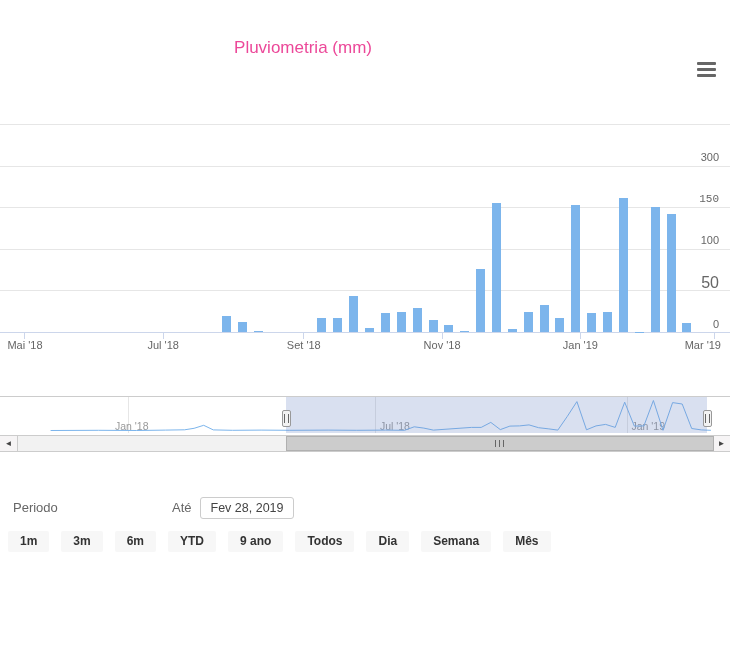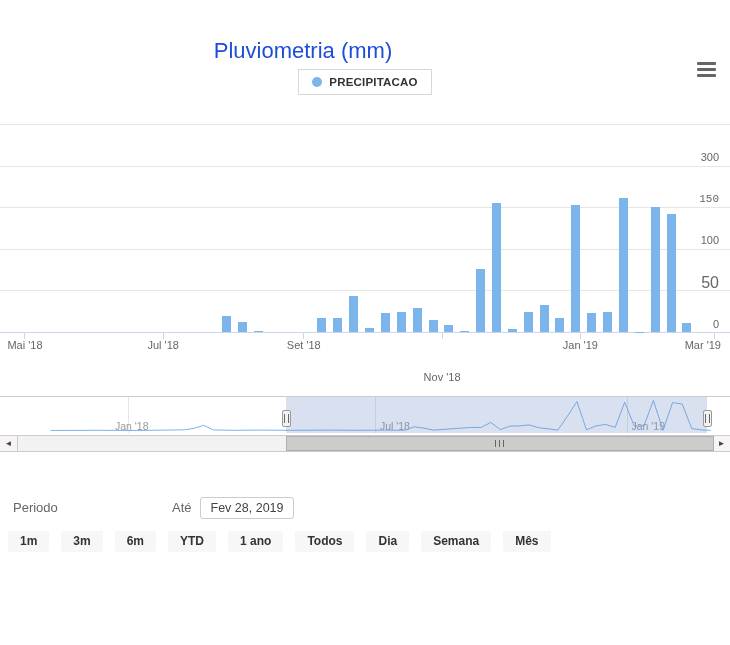--- a/index.html
+++ b/index.html
@@ -1,19 +1,19 @@
 <!DOCTYPE html>
 <html><head>
 <meta charset="utf-8">
 <style>
   html,body{margin:0;padding:0;background:#fff;}
   .stage{position:relative;width:730px;height:645px;background:#ffffff;overflow:hidden;
          font-family:"Liberation Sans",sans-serif;}
   .abs{position:absolute;}
-  .chart-title{top:38px;left:0;width:606px;text-align:center;font-size:22px;color:#1d4ed8;}
+  .chart-title{top:38px;left:0;width:606px;text-align:center;font-size:17px;color:#ec4899;}
   .legend-row{top:69px;left:0;width:730px;display:flex;justify-content:center;}
   .legend-box{display:inline-flex;align-items:center;gap:7px;border:1px solid #d8d8d8;
               background:#fff;padding:6px 13px;cursor:pointer;}
   .legend-marker{width:10px;height:10px;border-radius:50%;background:#7cb5ec;}
   .legend-label{font-size:11.5px;font-weight:bold;color:#333333;letter-spacing:.2px;}
   .export-btn{top:62px;left:697px;width:19px;height:15px;display:flex;flex-direction:column;
               justify-content:space-between;cursor:pointer;}
   .export-btn span{display:block;height:3px;border-radius:1px;background:#666666;}
   .plot{top:0;left:0;width:730px;height:400px;}
   .nav-wrap{top:0;left:0;width:730px;height:460px;}
@@ -34,26 +34,20 @@
              font-family:"Liberation Sans",sans-serif;font-size:12px;font-weight:600;color:#333333;
              cursor:pointer;line-height:21px;}
 </style>
 </head>
 <body>
 
 <div class="stage" id="stage">
 
   <div class="abs chart-title">Pluviometria (mm)</div>
 
-  <div class="abs legend-row">
-    <div class="legend-box">
-      <span class="legend-marker"></span>
-      <span class="legend-label">PRECIPITACAO</span>
-    </div>
-  </div>
 
   <div class="abs export-btn" title="">
     <span></span>
     <span></span>
     <span></span>
   </div>
 
   <div class="abs plot" id="plot">
       <div style="position: absolute; left: 0px; top: 290.46px; width: 730px; height: 1px; background: rgb(230, 230, 230);"></div>
       <div style="position: absolute; left: 0px; top: 248.92px; width: 730px; height: 1px; background: rgb(230, 230, 230);"></div>
@@ -66,21 +60,21 @@
       <div style="position: absolute; right: 11px; top: 234.42px; width: 42px; height: 13px; line-height: 13px; text-align: right; font-size: 11px; color: rgb(102, 102, 102);">100</div>
       <div style="position: absolute; right: 11px; top: 192.88px; width: 42px; height: 13px; line-height: 13px; text-align: right; font-size: 11px; color: rgb(102, 102, 102); font-family: Liberation Mono, monospace;">150</div>
       <div style="position: absolute; right: 11px; top: 151.34px; width: 42px; height: 13px; line-height: 13px; text-align: right; font-size: 11px; color: rgb(102, 102, 102);">300</div>
       <div style="position: absolute; left: 24.4379px; top: 333px; width: 1px; height: 6px; background: rgb(204, 214, 235);"></div>
       <div style="position: absolute; top: 339px; width: 70px; font-size: 11px; color: rgb(102, 102, 102); text-align: center; left: -10.0621px;">Mai '18</div>
       <div style="position: absolute; left: 162.73px; top: 333px; width: 1px; height: 6px; background: rgb(204, 214, 235);"></div>
       <div style="position: absolute; top: 339px; width: 70px; font-size: 11px; color: rgb(102, 102, 102); text-align: center; left: 128.23px;">Jul '18</div>
       <div style="position: absolute; left: 303.289px; top: 333px; width: 1px; height: 6px; background: rgb(204, 214, 235);"></div>
       <div style="position: absolute; top: 339px; width: 70px; font-size: 11px; color: rgb(102, 102, 102); text-align: center; left: 268.789px;">Set '18</div>
       <div style="position: absolute; left: 441.581px; top: 333px; width: 1px; height: 6px; background: rgb(204, 214, 235);"></div>
-      <div style="position: absolute; top: 339px; width: 70px; font-size: 11px; color: rgb(102, 102, 102); text-align: center; left: 407.081px; margin-top: 32px;">Nov '18</div>
+      <div style="position: absolute; top: 339px; width: 70px; font-size: 11px; color: rgb(102, 102, 102); text-align: center; left: 407.081px;">Nov '18</div>
       <div style="position: absolute; left: 579.873px; top: 333px; width: 1px; height: 6px; background: rgb(204, 214, 235);"></div>
       <div style="position: absolute; top: 339px; width: 70px; font-size: 11px; color: rgb(102, 102, 102); text-align: center; left: 545.373px;">Jan '19</div>
       <div style="position: absolute; left: 713.63px; top: 333px; width: 1px; height: 6px; background: rgb(204, 214, 235);"></div>
       <div style="position: absolute; top: 339px; width: 70px; font-size: 11px; color: rgb(102, 102, 102); text-align: right; right: 9px;">Mar '19</div>
       <div style="position: absolute; left: 222.208px; top: 315.884px; width: 9px; height: 16.616px; background: rgb(124, 181, 236); cursor: pointer;"></div>
       <div style="position: absolute; left: 238.078px; top: 321.7px; width: 9px; height: 10.8004px; background: rgb(124, 181, 236); cursor: pointer;"></div>
       <div style="position: absolute; left: 253.947px; top: 330.838px; width: 9px; height: 1.6616px; background: rgb(124, 181, 236); cursor: pointer;"></div>
       <div style="position: absolute; left: 317.425px; top: 318.376px; width: 9px; height: 14.1236px; background: rgb(124, 181, 236); cursor: pointer;"></div>
       <div style="position: absolute; left: 333.295px; top: 318.376px; width: 9px; height: 14.1236px; background: rgb(124, 181, 236); cursor: pointer;"></div>
       <div style="position: absolute; left: 349.165px; top: 295.945px; width: 9px; height: 36.5552px; background: rgb(124, 181, 236); cursor: pointer;"></div>
@@ -139,20 +133,20 @@
     <span class="rs-label" style="left:13px;">Periodo</span>
     <span class="rs-label" style="left:172px;">Até</span>
     <input class="rs-input" style="left: 200px;" readonly="" value="Fev 28, 2019">
   </div>
 
   <div class="abs rs-buttons" id="rsbuttons">
       <button class="range-btn">1m</button>
       <button class="range-btn">3m</button>
       <button class="range-btn">6m</button>
       <button class="range-btn">YTD</button>
-      <button class="range-btn">1 ano</button>
+      <button class="range-btn">9 ano</button>
       <button class="range-btn">Todos</button>
       <button class="range-btn">Dia</button>
       <button class="range-btn">Semana</button>
       <button class="range-btn">Mês</button>
     </div>
 
 </div>
 
 </body></html>

